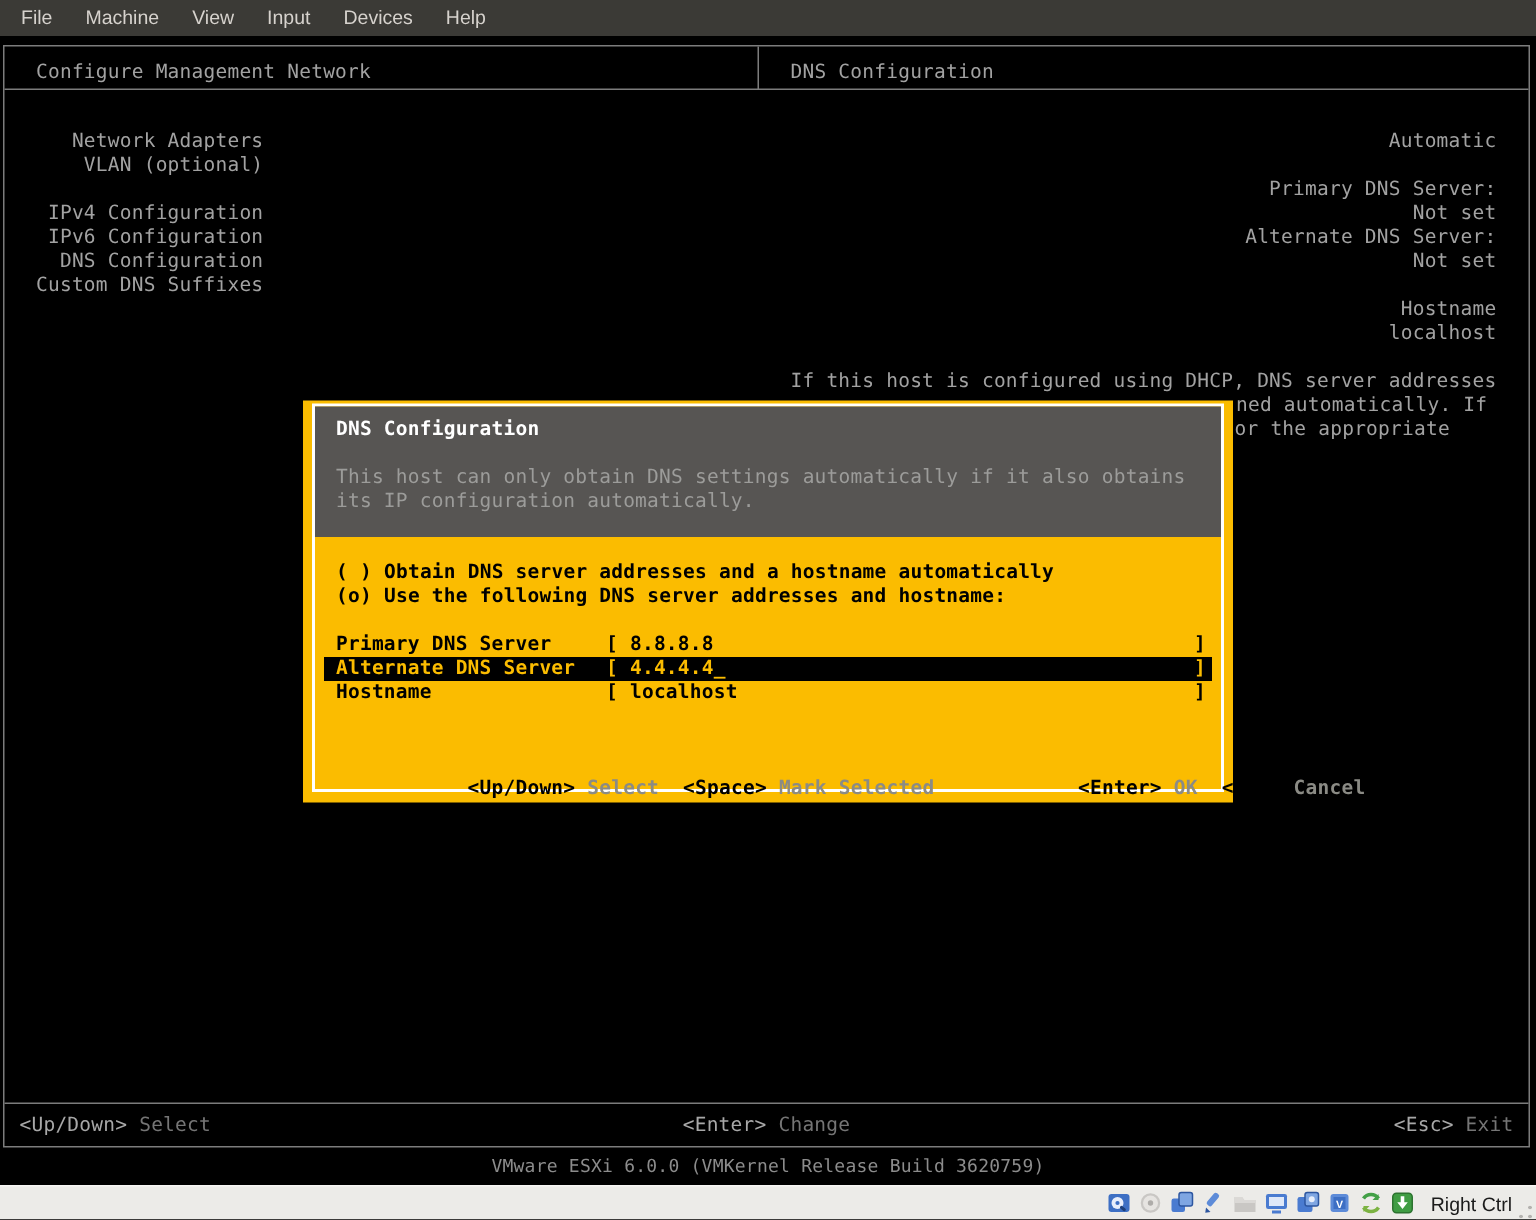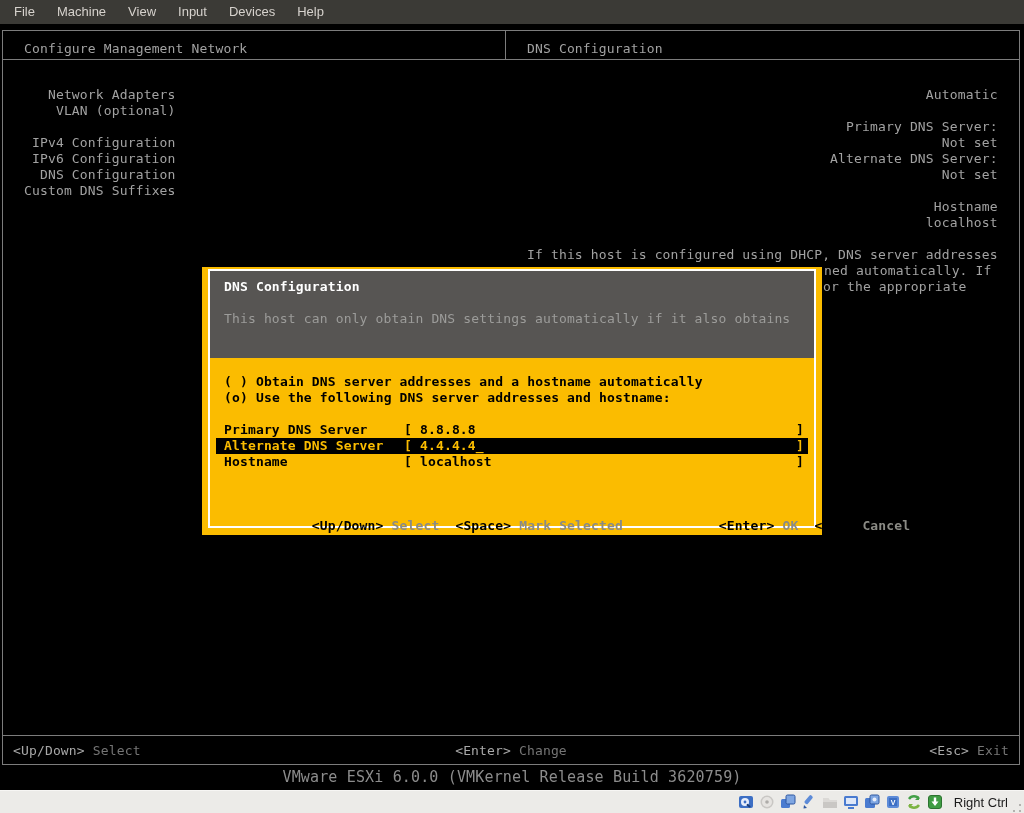--- a/index.html
+++ b/index.html
@@ -40,21 +40,21 @@
   }
   .screen-hints .hint { position:absolute; top:7px; white-space:pre; }
   .hint .key { color:#a8a8a8; }
   .hint .lbl { color:#757575; }
   .hint-left { left:10px; }
   .hint-center { left:50%; transform:translateX(-50%); }
   .hint-right { right:10px; }
 
   .version-line {
     position:absolute; left:0; top:744px; width:100%; text-align:center;
-    color:#8c8c8c; font-size:15px; line-height:18px; letter-spacing:.15px;
+    color:#8c8c8c; font-size:12px; line-height:18px; letter-spacing:.15px;
   }
 
   
   .dialog {
     position:absolute; left:202px; top:243px; width:620px; height:268px;
     background:#fbbc00; padding:2px 6px 7px 6px; z-index:5;
     font-size:13px; line-height:16px; letter-spacing:.15px;
   }
   .dialog-frame { width:100%; height:100%; border:2px solid #ffffff; }
   .dialog-head {
@@ -153,20 +153,21 @@
 
   <div class="version-line">VMware ESXi 6.0.0 (VMKernel Release Build 3620759)</div>
 
   <div class="dialog">
     <div class="dialog-frame">
 
       <div class="dialog-head">
         <div class="dtitle">DNS Configuration</div>
         <div class="dgap"></div>
         <div class="dline">This host can only obtain DNS settings automatically if it also obtains</div>
+        <div class="dline">its IP configuration automatically.</div>
       </div>
 
       <div class="dialog-body">
         <div class="radio-line">
           <span class="marker">( )</span><span class="rlabel">Obtain DNS server addresses and a hostname automatically</span>
         </div>
         <div class="radio-line">
           <span class="marker">(o)</span><span class="rlabel">Use the following DNS server addresses and hostname:</span>
         </div>
         <div class="rgap"></div>

